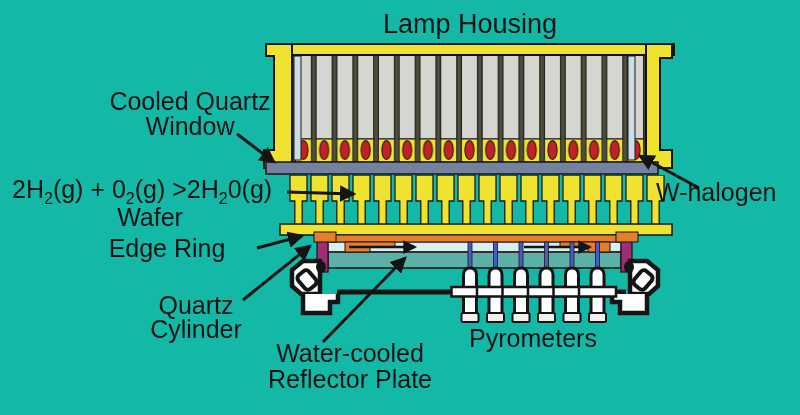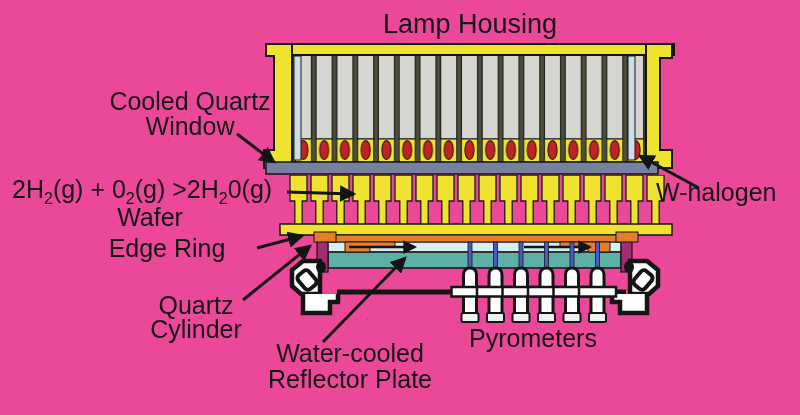--- a/index.html
+++ b/index.html
@@ -1,16 +1,16 @@
 <!DOCTYPE html>
 <html><head>
 <meta charset="utf-8">
 <style>
   html,body{margin:0;padding:0;background:#ffffff;}
-  .stage{position:relative;width:800px;height:415px;background:#ec4899;overflow:hidden;}
+  .stage{position:relative;width:800px;height:415px;background:#14b8a6;overflow:hidden;}
   svg{position:absolute;left:0;top:0;}
   text{font-family:"Liberation Sans","DejaVu Sans",sans-serif;fill:#141414;}
   .lbl{font-size:25px;}
   .ttl{font-size:27px;}
   .eq{font-size:25px;}
   .sub{font-size:16px;}
 </style>
 </head>
 <body>
 

